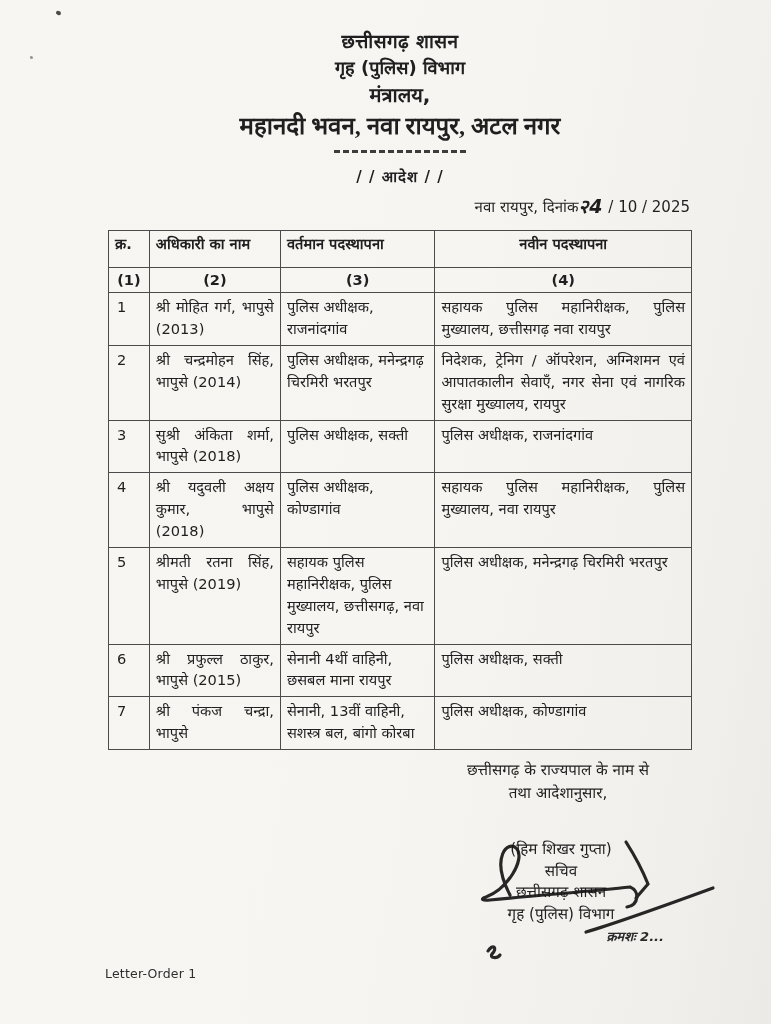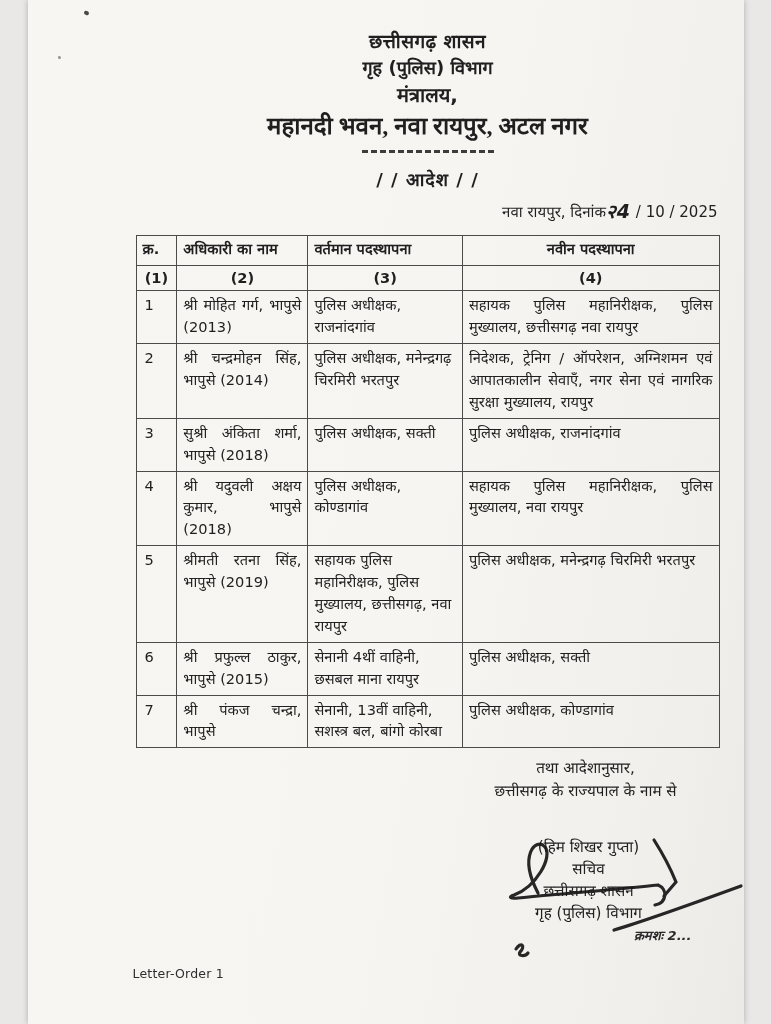--- a/index.html
+++ b/index.html
@@ -3,52 +3,52 @@
 <meta charset="utf-8">
 <style>
   html,body{margin:0;padding:0;}
   body{
     background:#e9e8e6;
     font-family:"DejaVu Sans", sans-serif;
     -webkit-font-smoothing:antialiased;
   }
   .page{
     position:relative;
-    width:716px;height:1024px;
+    width:771px;height:1024px;
     margin:0 auto;
     background:linear-gradient(100deg,#f7f6f3 0%,#f6f5f2 55%,#f1efec 88%,#eceae6 100%);
     color:#1f1f1f;
     overflow:hidden;
     box-shadow:0 0 6px rgba(0,0,0,.25);
   }
   .speck{position:absolute;background:#4a4a4a;border-radius:40% 60% 50% 50%;}
   .s1{left:56px;top:11px;width:5px;height:4px;transform:rotate(20deg);}
   .s2{left:30px;top:56px;width:3px;height:3px;opacity:.55;}
 
   .content{position:absolute;left:108px;top:28px;width:584px;}
 
   
   .letterhead{text-align:center;line-height:1.42;}
   .lh-1{font-size:19px;font-weight:700;letter-spacing:.4px;}
   .lh-2{font-size:18px;font-weight:700;}
   .lh-3{font-size:20px;font-weight:700;}
   .lh-4{font-size:24px;font-weight:700;font-family:Liberation Serif, serif;}
   .rule{width:132px;margin:7px auto 4px;border-top:3px dashed #3c3c3c;}
-  .order-title{font-size:18px;font-weight:700;letter-spacing:1px;margin-top:14px;}
+  .order-title{font-size:15px;font-weight:700;letter-spacing:1px;margin-top:14px;}
 
   .date-line{text-align:right;font-size:15px;margin-top:4px;padding-right:2px;white-space:nowrap;}
   .hand-date{font-weight:700;font-size:19px;font-style:italic;letter-spacing:1px;position:relative;top:1px;}
 
   .para{margin:13px 0 0;font-size:15.2px;line-height:1.62;text-align:justify;}
   .para b{font-weight:700;}
 
   
   table{width:100%;border-collapse:collapse;margin-top:12px;font-size:14.6px;}
   th,td{border:1.6px solid #4b4b4b;vertical-align:top;padding:3px 6px 5px;line-height:1.5;}
-  thead th{font-weight:700;text-align:left;padding-top:2px;padding-bottom:6px;}
+  thead th{font-weight:700;text-align:left;padding-top:2px;padding-bottom:12px;}
   thead tr.nums th{text-align:center;font-weight:700;padding-top:1px;padding-bottom:1px;}
   th.c-new{text-align:center;}
   col.c1{width:7%;} col.c2{width:22.5%;} col.c3{width:26.5%;} col.c4{width:44%;}
   td.sn{padding-left:8px;}
   td.just{text-align:justify;margin-top:23px;}
 
   
   .footer-auth{width:268px;margin:9px 0 0 auto;text-align:center;font-size:15.2px;line-height:1.5;}
   .sig-wrap{position:relative;width:262px;margin-left:auto;text-align:center;font-size:15.2px;line-height:1.44;}
   .sig-name{margin-top:34px;font-weight:400;}
@@ -141,22 +141,22 @@
         <tr>
           <td class="sn">7</td>
           <td class="just">श्री पंकज चन्द्रा, भापुसे</td>
           <td>सेनानी, 13वीं वाहिनी, सशस्त्र बल, बांगो कोरबा</td>
           <td class="just">पुलिस अधीक्षक, कोण्डागांव</td>
         </tr>
       </tbody>
     </table>
 
     <div class="footer-auth">
+      <div>छत्तीसगढ़ के राज्यपाल के नाम से</div>
       <div>तथा आदेशानुसार,</div>
-      <div>छत्तीसगढ़ के राज्यपाल के नाम से</div>
     </div>
 
     <div class="sig-wrap">
       <svg class="sig-svg" viewBox="0 0 262 132" xmlns="http://www.w3.org/2000/svg">
         <g fill="none" stroke="#161616" stroke-width="3.2" stroke-linecap="round" opacity="0.92">
           <path d="M80,56 C60,18 78,0 87,10 C95,20 78,50 56,58 C50,60 52,62 60,61 C110,56 165,52 200,48 C210,52 209,66 197,68"></path>
           <path d="M196,3 C203,14 212,30 218,45 L206,59"></path>
           <path d="M156,93 C190,83 242,64 283,49"></path>
           <path d="M58,112 c5,-8 10,-3 4,3 c-3,4 5,5 8,1"></path>
         </g>

